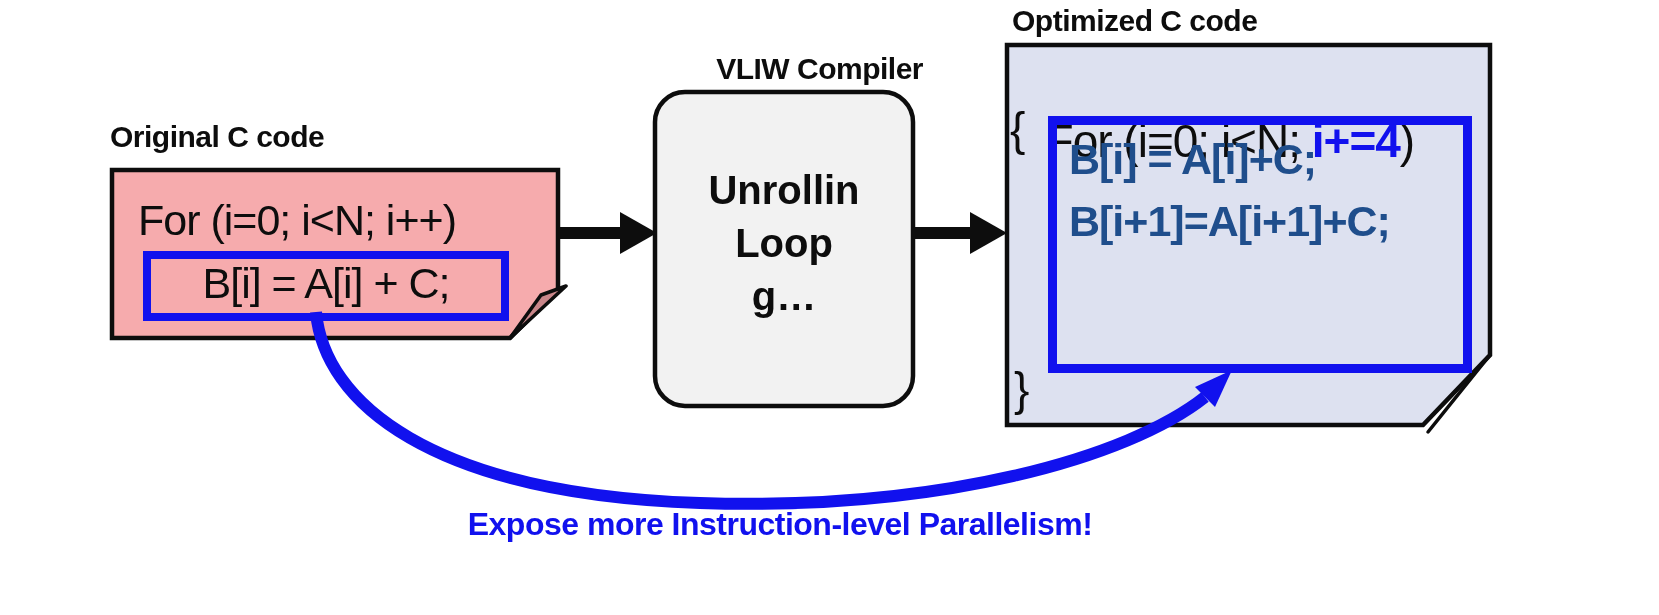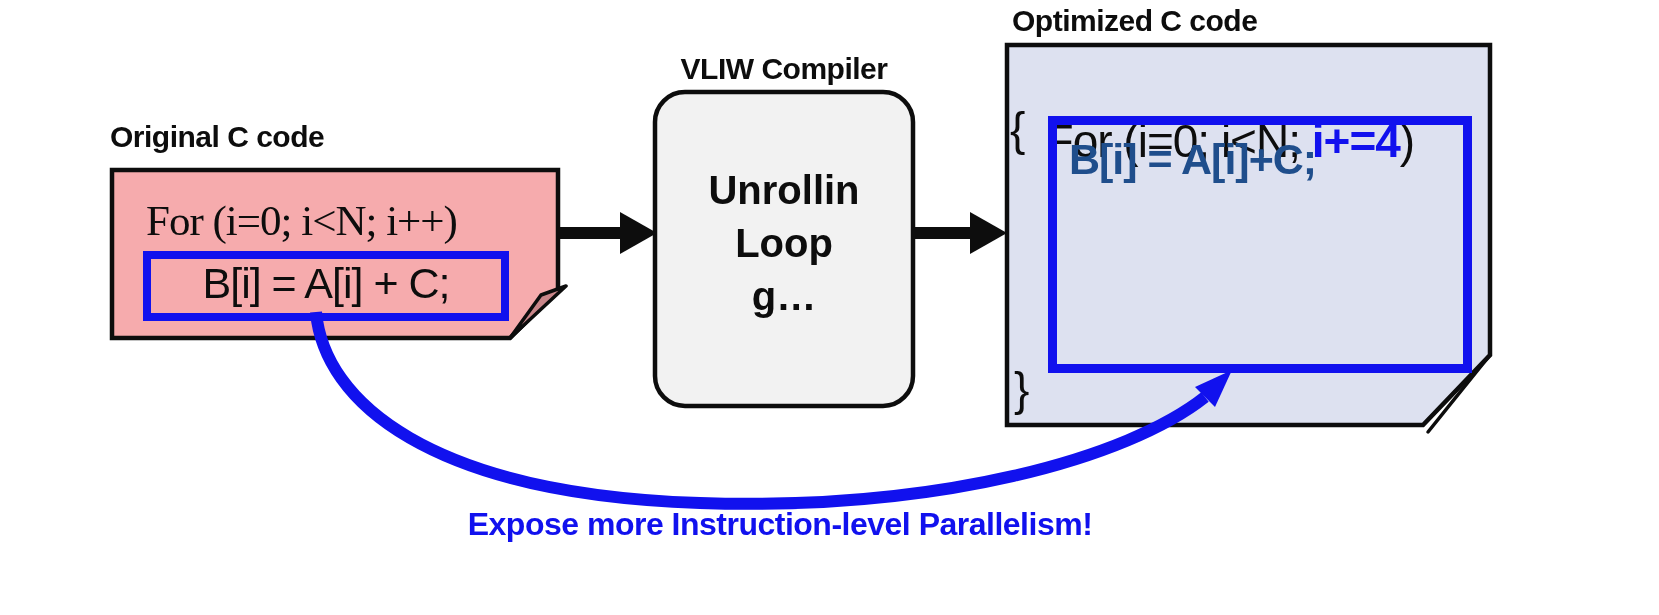--- a/index.html
+++ b/index.html
@@ -3,25 +3,25 @@
 <meta charset="utf-8">
 <style>
   html,body{margin:0;padding:0;background:var(--background,#fff);}
   body{width:1659px;height:615px;position:relative;overflow:hidden;
        font-family:"Liberation Sans","DejaVu Sans",sans-serif;}
   .abs{position:absolute;}
   svg{position:absolute;left:0;top:0;}
   .note-title{font-weight:700;font-size:30px;color:var(--black);letter-spacing:-.5px;text-align:right;}
   .code{font-size:43px;color:var(--black);white-space:pre;letter-spacing:-1px;}
   .brace{font-size:46px;color:var(--black);}
-  .orig-line1{left:146px;top:196px;font-family:Liberation Serif, serif;}
+  .orig-line1{left:138px;top:196px;}
   .orig-blue-box{left:143px;top:251px;width:366px;height:70px;
        border:8px solid var(--blue);box-sizing:border-box;
        display:flex;align-items:flex-start;justify-content:center;}
-  .compiler-title{left:645px;top:52px;width:278px;text-align:center;}
+  .compiler-title{left:645px;top:52px;width:278px;}
   .compiler-text{left:655px;top:164px;width:258px;text-align:center;
        font-weight:700;font-size:40px;color:var(--black);line-height:53px;}
   .opt-title{left:1012px;top:4px;}
   .opt-for{left:1022px;top:60px;font-size:46px;text-align:center;}
   .opt-for .step{color:var(--blue);font-weight:700;}
   .opt-open-brace{left:1010px;top:102px;}
   .opt-close-brace{left:1014px;top:362px;}
   .opt-blue-box{left:1048px;top:116px;width:424px;height:257px;
        border:9px solid var(--blue);box-sizing:border-box;
        padding:3px 0 0 12px;}
@@ -81,16 +81,17 @@
   <div>g…</div>
 </div>
 
 <div class="abs note-title opt-title">Optimized C code</div>
 <div class="abs code opt-for">
   <span>For (i=0; i&lt;N; </span><span class="step">i+=4</span><span>)</span>
 </div>
 <div class="abs brace opt-open-brace">{</div>
 <div class="abs opt-blue-box">
   <div class="code-line">B[i] = A[i]+C;</div>
+  <div class="code-line">B[i+1]=A[i+1]+C;</div>
 </div>
 <div class="abs brace opt-close-brace">}</div>
 
 <div class="abs caption">Expose more Instruction-level Parallelism!</div>
 
 </body></html>

